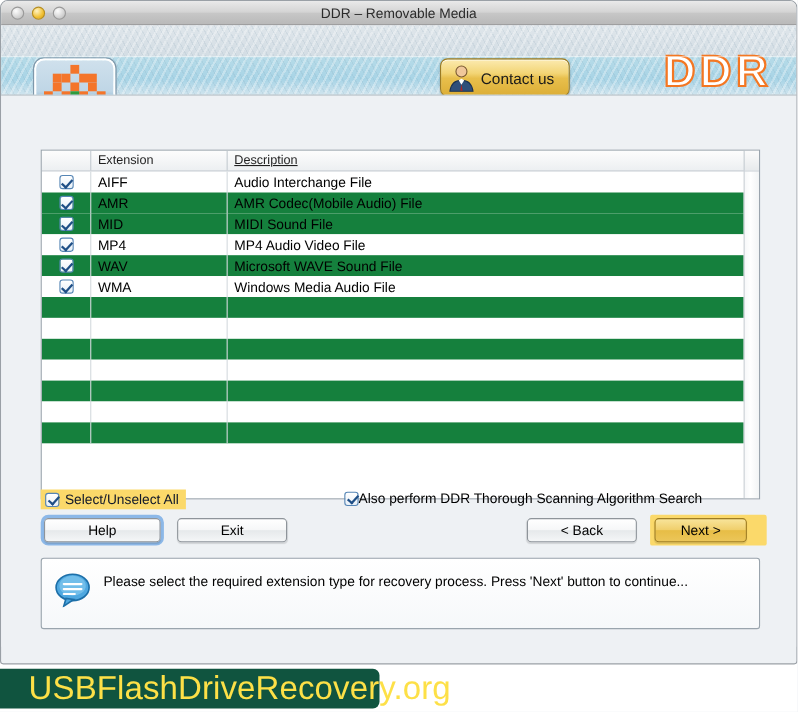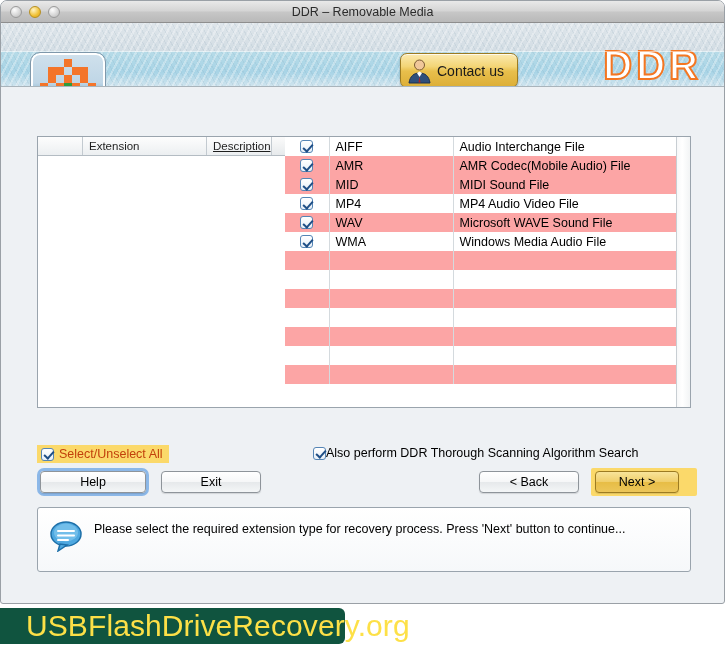--- a/index.html
+++ b/index.html
@@ -102,43 +102,43 @@
   .content {
     position: relative;
     height: calc(100% - 101px);
     background: #eef1f4;
     padding: 0 0;
   }
 
   
   .table-wrap {
     position: absolute; left: 36px; top: 49px;
-    width: 654px; height: 272px;
+    width: 654px; height: 318px;
     background: #ffffff;
     border: 1px solid #9aa4ad;
-    display: flex; flex-direction: row;
+    display: flex; flex-direction: column;
     overflow: hidden;
   }
   .thead {
     display: flex; height: 19px; flex: none;
     background: linear-gradient(to bottom, #fdfdfd, #eceff1);
     border-bottom: 1px solid #b4bcc3;
     font-size: 11.5px; color: #1f1f1f;
   }
   .th { display: flex; align-items: center; padding-left: 6px; border-right: 1px solid #c3cad0; height: 100%; }
   .th-check { width: 45px; flex: none; border-right: 1px solid #c3cad0; }
   .th-ext { width: 124px; flex: none; }
   .th-desc { flex: 1; border-right: none; text-decoration: underline; }
   .th-scroll { width: 14px; flex: none; background: linear-gradient(to bottom,#fbfbfb,#e7eaec); border-left: 1px solid #c3cad0; }
 
   .tbody-outer { flex: 1; display: flex; }
   .tbody { flex: 1; }
   .row { display: flex; height: 19px; font-size: 12.5px; color: #000; }
   .row.odd { background: #ffffff; }
-  .row.even { background: #fca5a5; }
+  .row.even { background: #15803d; }
   .cell-check {
     width: 45px; flex: none; border-right: 1px solid #d4dade;
     display: flex; align-items: center; justify-content: center;
   }
   .cell-ext { width: 124px; flex: none; border-right: 1px solid #d4dade; padding-left: 6px; display: flex; align-items: center; }
   .cell-desc { flex: 1; padding-left: 6px; display: flex; align-items: center; }
 
   .scrollbar {
     width: 14px; flex: none;
     background: linear-gradient(to right,#f7f8f9,#ffffff 40%,#f2f4f5);
@@ -162,21 +162,21 @@
 
   
   .opt-row {
     position: absolute; left: 36px; top: 358px; width: 654px; height: 20px;
   }
   .select-all {
     position: absolute; left: 0; top: 0;
     display: flex; align-items: center; gap: 5px;
     background: #fbd96a; padding: 2px 6px 2px 4px; cursor: pointer;
   }
-  .select-all .lbl { font-size: 12.5px; color: #c2410c; }
+  .select-all .lbl { font-size: 12.5px; color: #0f172a; }
   .thorough {
     position: absolute; left: 276px; top: 1px;
     display: flex; align-items: center; gap: 0; cursor: pointer;
   }
   .thorough .lbl { font-size: 12.5px; color: #000; }
 
   
   .btn-row { position: absolute; left: 36px; top: 384px; width: 654px; height: 24px; }
   .btn {
     height: 22px;

